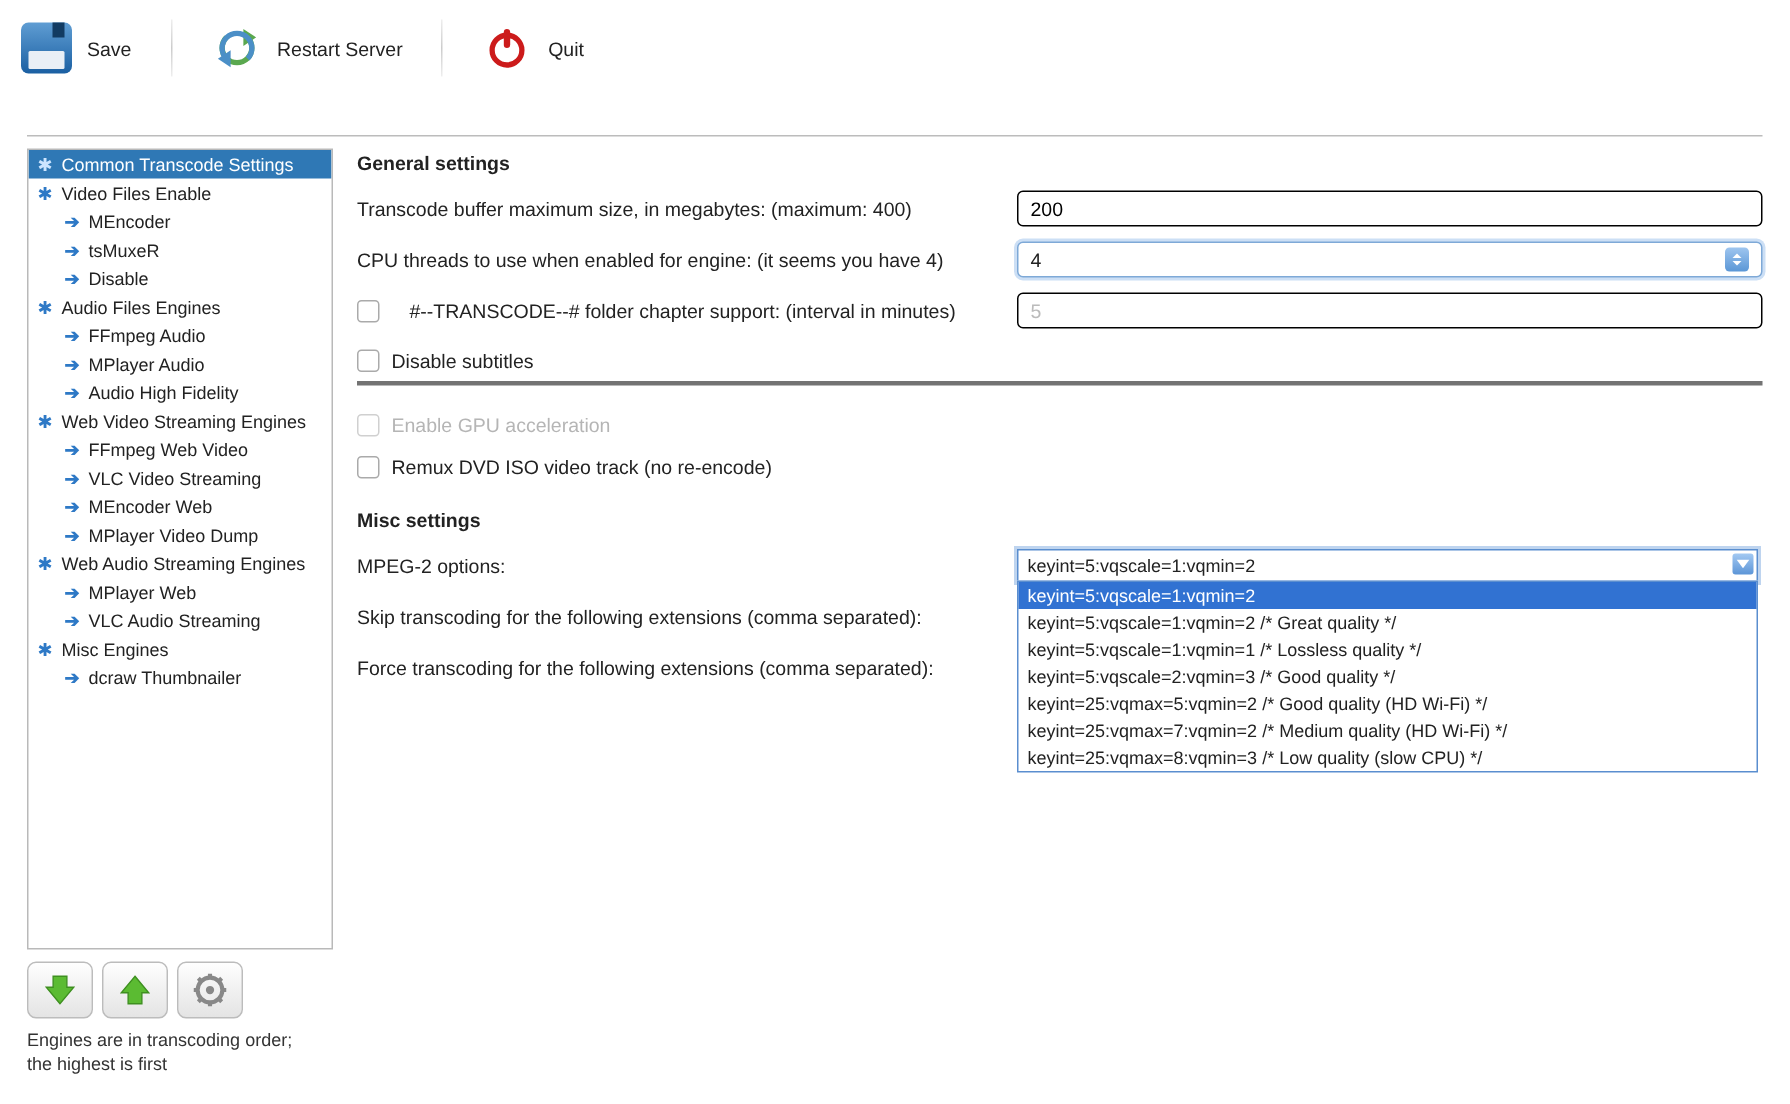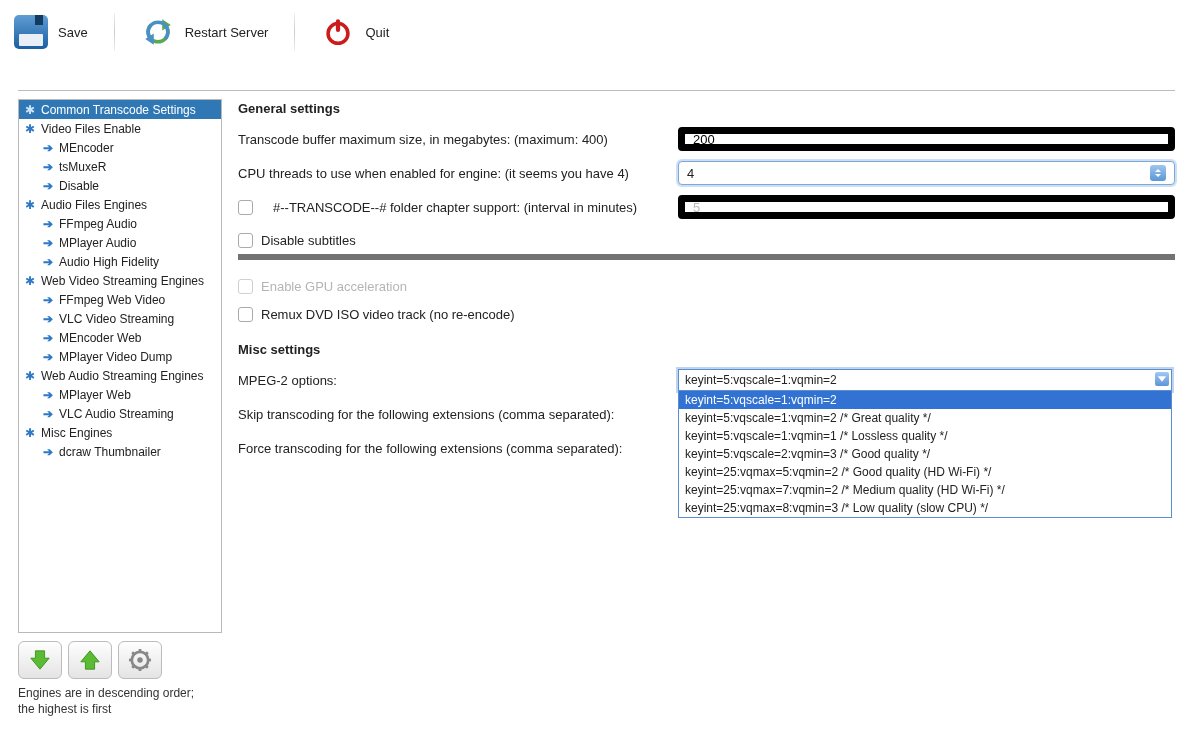--- a/index.html
+++ b/index.html
@@ -27,30 +27,30 @@
   .glyph-star{color:#2e79c6;}
   .row.sel .glyph-star{color:#cde5ff;}
   .glyph-arrow{color:#2e79c6;font-weight:bold;}
   .side-btns{display:flex;gap:6px;margin-top:8px;}
   .sq-btn{width:44px;height:38px;border:1px solid #bcbcbc;border-radius:6px;background:linear-gradient(to bottom,#fefefe,#e4e4e4);display:flex;align-items:center;justify-content:center;cursor:pointer;}
   .side-note{font-size:12px;color:#333;margin-top:6px;line-height:16px;width:180px;}
   .main-area{position:absolute;left:220px;right:0;top:8px;bottom:0;}
   .sect-hd{font-weight:bold;font-size:13px;margin:2px 0 8px 0;}
   .form-row{display:flex;align-items:center;height:30px;margin-bottom:4px;}
   .form-row .lbl{width:440px;font-size:13px;}
-  .txt-in{flex:1;height:24px;border:7px solid #000000;border-radius:4px;padding:0 8px;font-size:13px;background:#fff;}
+  .txt-in{flex:1;height:24px;border:1px solid #000000;border-radius:4px;padding:0 8px;font-size:13px;background:#fff;}
   .combo{flex:1;height:24px;border:1px solid #7ea9d7;border-radius:4px;padding:0 8px;font-size:13px;background:#fff;display:flex;align-items:center;justify-content:space-between;cursor:pointer;box-shadow:0 0 0 2px rgba(128,176,230,0.4);}
   .combo .arr{width:16px;height:16px;background:linear-gradient(to bottom,#9ec5ef,#5b97d6);border-radius:3px;display:flex;align-items:center;justify-content:center;}
   .combo .arr svg{width:10px;height:10px;}
   .chk-row{display:flex;align-items:center;height:28px;gap:8px;font-size:13px;}
   .chk{width:15px;height:15px;border:1px solid #aaa;border-radius:3px;background:#fff;cursor:pointer;flex:none;}
   .subtabs{display:flex;margin-top:14px;}
   .subtab{padding:6px 20px;border:1px solid #bcbcbc;border-bottom:none;border-radius:4px 4px 0 0;margin-right:6px;background:#fff;cursor:pointer;font-size:13px;}
   .subtab.active{position:relative;top:1px;}
-  .subpanel{border-top:6px solid #737373;padding-top:12px;margin-top:0;position:relative;}
+  .subpanel{border-top:3px solid #737373;padding-top:12px;margin-top:0;position:relative;}
   .disabled{color:#b5b5b5;}
   .misc-combo-wrap{position:relative;}
   .combo2{width:494px;height:22px;border:1px solid #5a8ecf;background:#fff;display:flex;align-items:center;padding:0 20px 0 6px;font-size:12px;cursor:pointer;box-shadow:0 0 0 2px rgba(110,160,220,0.45);position:relative;}
   .combo2 .arr2{position:absolute;right:2px;top:2px;width:14px;height:14px;background:linear-gradient(to bottom,#a3c9f2,#5c95d7);border-radius:2px;display:flex;align-items:center;justify-content:center;}
   .dropdown{position:absolute;left:0;top:21px;width:494px;border:1px solid #5a8ecf;background:#fff;z-index:10;font-size:12px;}
   .dd-item{height:18px;line-height:18px;padding:0 6px;cursor:pointer;white-space:nowrap;}
   .dd-item.sel{background:#3172d2;color:#fff;}
 </style>
 </head>
 <body>
@@ -192,21 +192,21 @@
                 <line x1="0" y1="12" x2="4" y2="12"></line>
                 <line x1="20" y1="12" x2="24" y2="12"></line>
                 <line x1="3.5" y1="3.5" x2="6.5" y2="6.5"></line>
                 <line x1="17.5" y1="17.5" x2="20.5" y2="20.5"></line>
                 <line x1="3.5" y1="20.5" x2="6.5" y2="17.5"></line>
                 <line x1="17.5" y1="6.5" x2="20.5" y2="3.5"></line>
               </g>
             </svg>
           </div>
     </div>
-    <div class="side-note">Engines are in descending order; the highest is first</div>
+    <div class="side-note">Engines are in transcoding order; the highest is first</div>
   </div>
 
   <div class="main-area">
     <div class="sect-hd">General settings</div>
 
     <div class="form-row">
       <div class="lbl">Transcode buffer maximum size, in megabytes: (maximum: 400)</div>
       <input class="txt-in" value="200" style="">
     </div>
 

